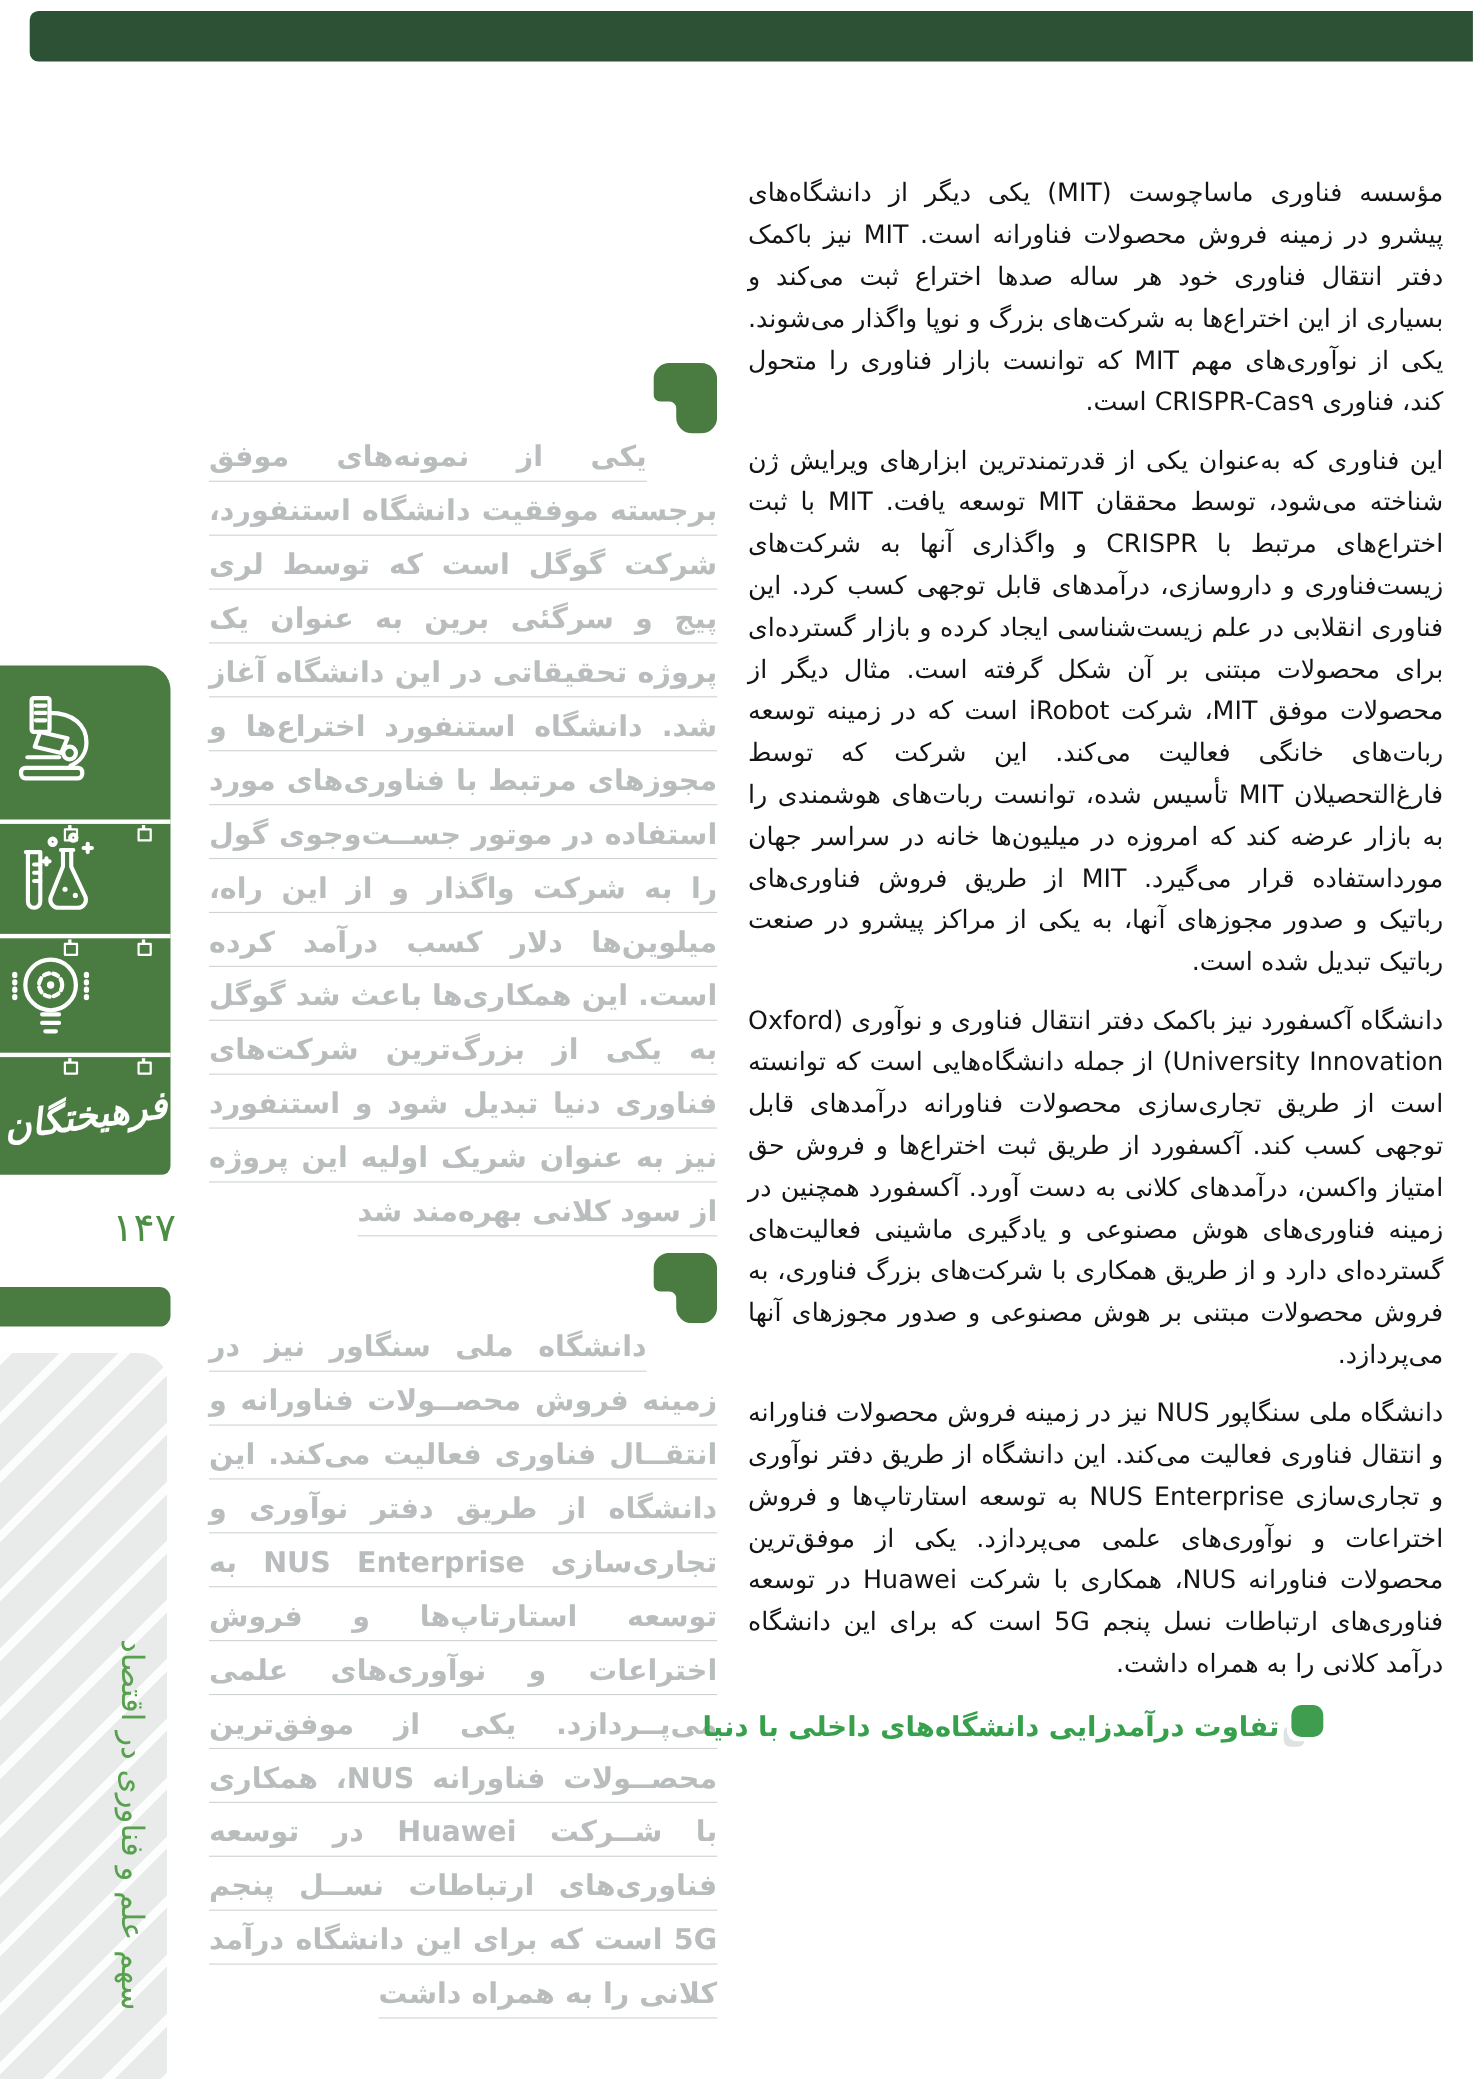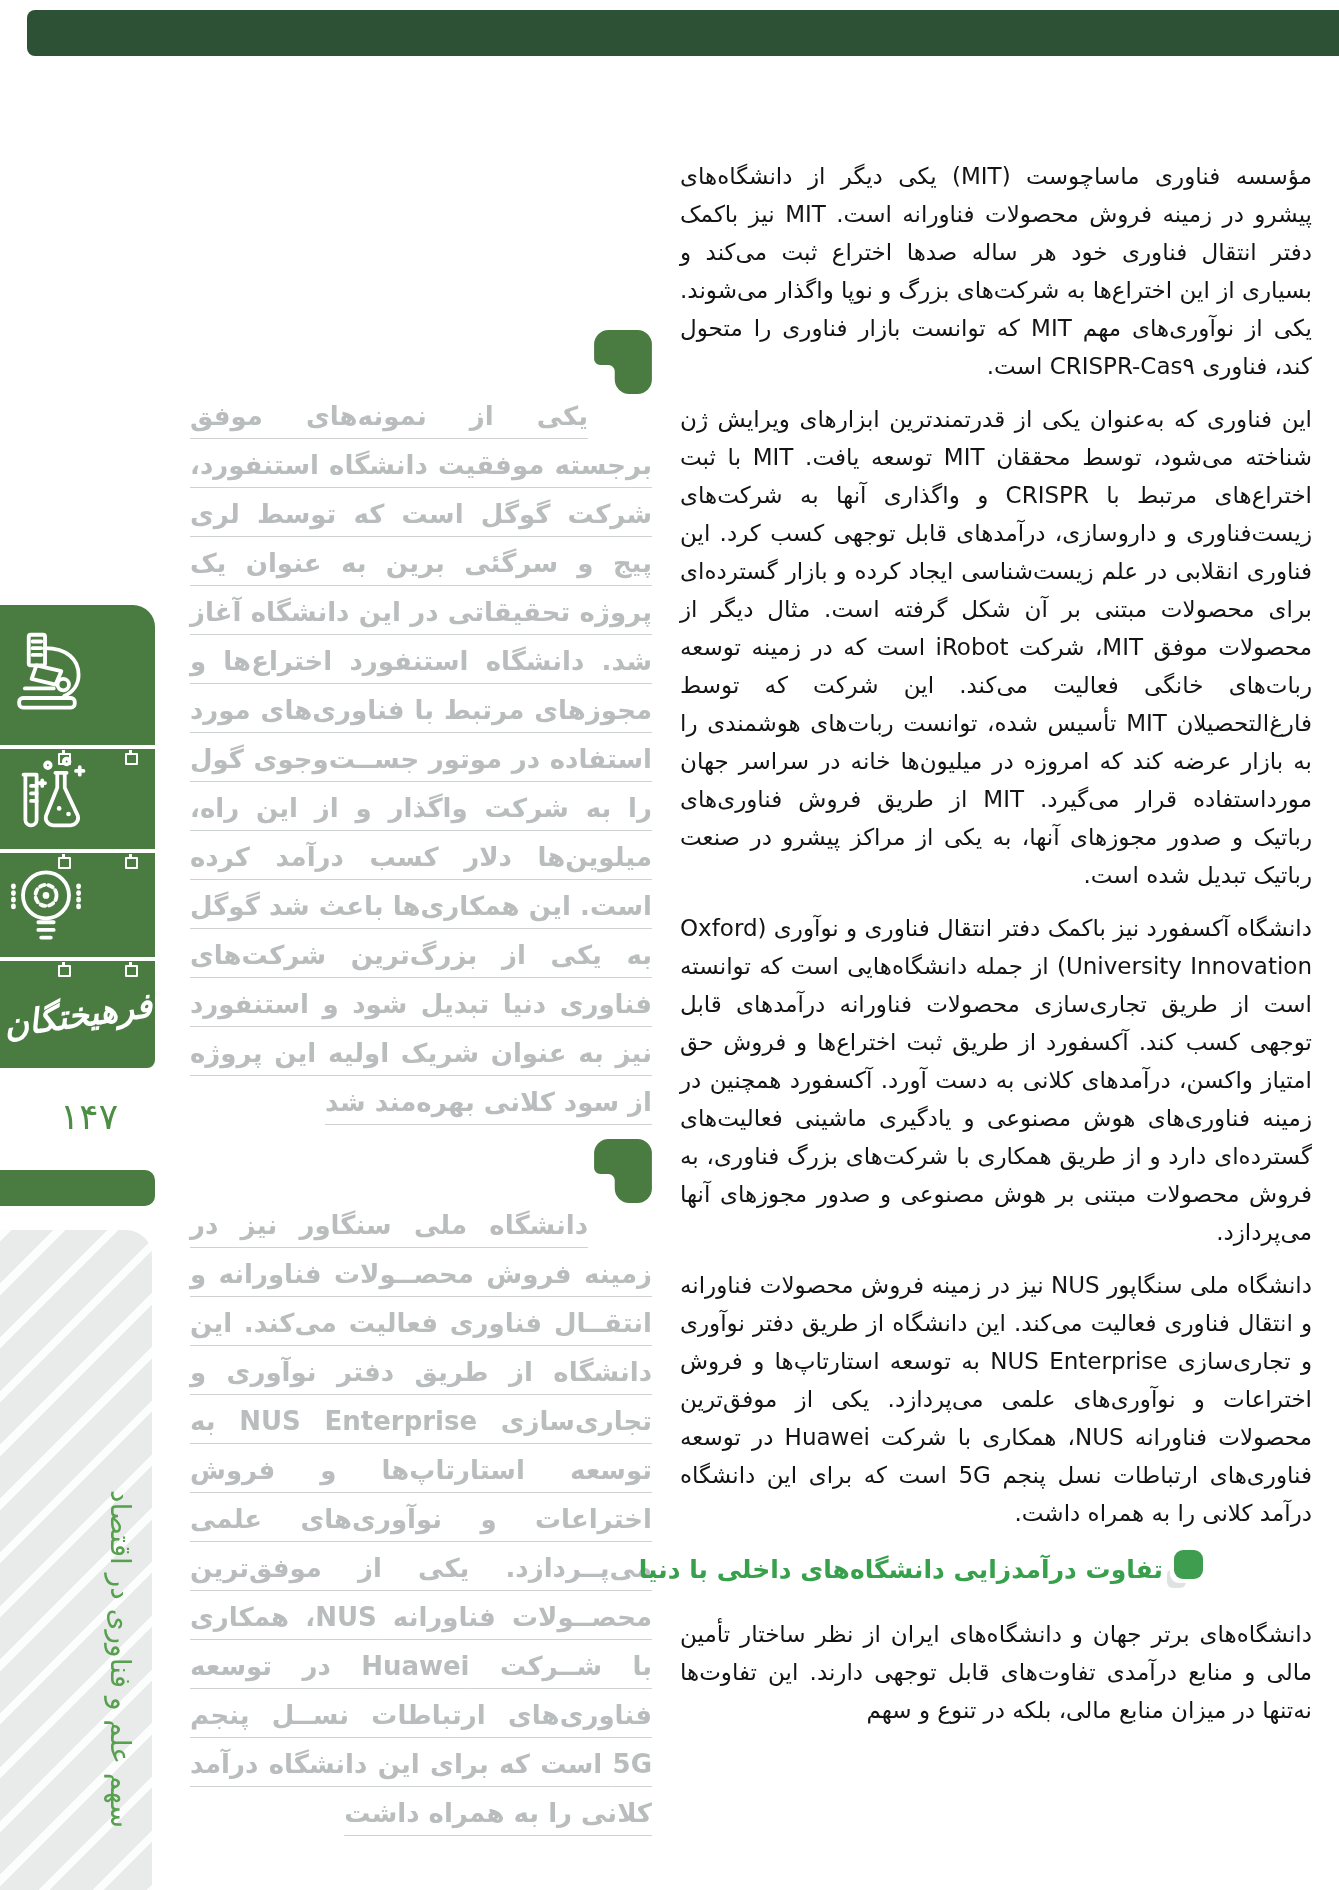--- a/index.html
+++ b/index.html
@@ -43,21 +43,21 @@
     border-radius:1px;}
   .hook::before{content:"";position:absolute;left:2px;top:-5px;width:3px;height:4px;
     background:#ffffff;}
   .icon-slot{position:absolute;left:0;width:100%;display:flex;
     align-items:center;justify-content:flex-end;padding-right:14px;box-sizing:border-box;}
   .logo-slot{position:absolute;left:0;top:356px;width:100%;height:107px;
     display:flex;align-items:center;justify-content:center;}
   .brand-logo{color:#ffffff;font-family:"DejaVu Serif",serif;font-style:italic;
     font-weight:bold;font-size:34px;transform:rotate(-8deg);}
   
-  .page-num{position:absolute;left:60px;top:1096px;width:100px;text-align:left;
+  .page-num{position:absolute;left:60px;top:1096px;width:100px;text-align:right;
     color:#4c8e44;font-size:36px;}
   .small-green-bar{position:absolute;left:0;top:1170px;width:155px;height:36px;
     background:#4a7c42;border-radius:0 10px 10px 0;}
   .gray-block{position:absolute;left:0;top:1230px;width:152px;height:660px;
     background-color:#e9ebeb;border-radius:0 26px 0 0;
     background-image:repeating-linear-gradient(135deg,
       rgba(255,255,255,.9) 0 8px, rgba(255,255,255,0) 8px 38px);}
   .vertical-title{position:absolute;left:104px;top:1268px;height:560px;
     writing-mode:vertical-rl;color:#57a14e;font-size:28px;letter-spacing:2px;
     white-space:nowrap;}
@@ -157,17 +157,14 @@
   </div>
 
   <div class="heading-row">
     <span class="hicon">
       <span class="sq-gray"></span>
       <span class="sq-green"></span>
     </span>
     <span class="heading-text">تفاوت درآمدزایی دانشگاه‌های داخلی با دنیا</span>
   </div>
 
-  <div class="bodycol" id="body-part2">
-    <p>دانشگاه‌های برتر جهان و دانشگاه‌های ایران از نظر ساختار تأمین مالی و منابع درآمدی تفاوت‌های قابل توجهی دارند. این تفاوت‌ها نه‌تنها در میزان منابع مالی، بلکه در تنوع و سهم</p>
-  </div>
 
 </div>
 
 </body></html>

